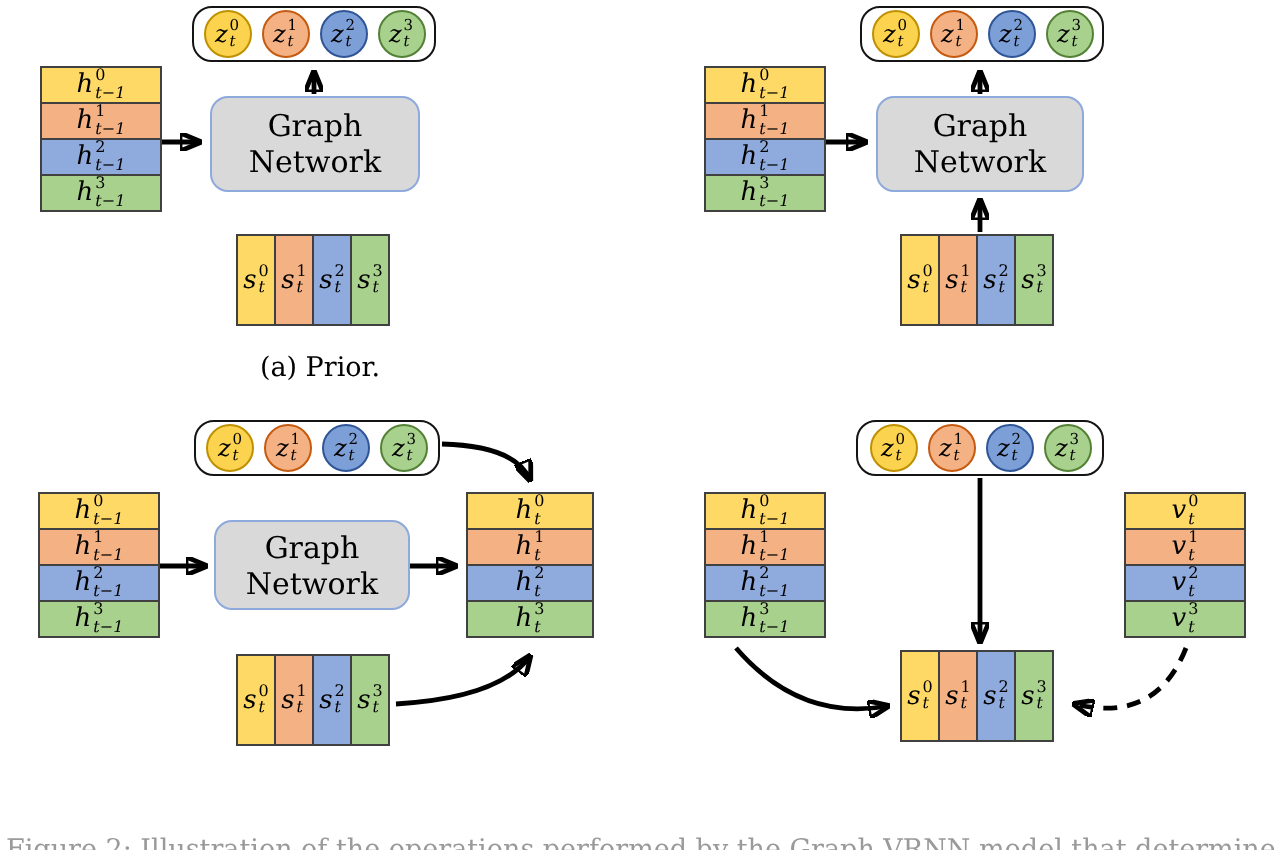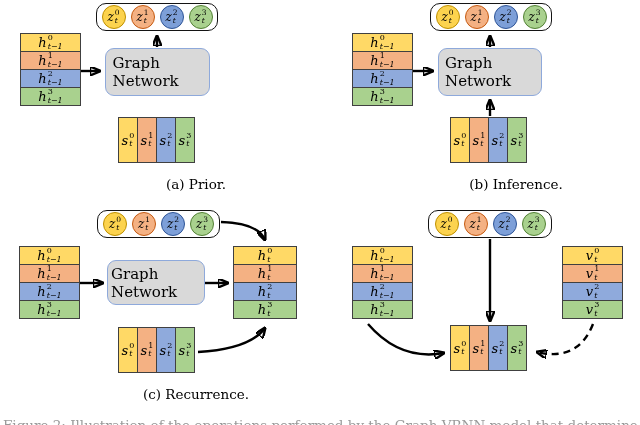--- a/index.html
+++ b/index.html
@@ -32,32 +32,32 @@
   .scol + .scol{margin-left:-1px;}
 
   .f0{background:#FFD966;}
   .f1{background:#F4B183;}
   .f2{background:#8FAADC;}
   .f3{background:#A9D18E;}
 
   
   .gnbox{position:absolute;background:#D9D9D9;border:1.6px solid #8EA9DB;border-radius:9px;
          display:flex;align-items:center;justify-content:center;box-sizing:border-box;}
-  .gn-label{display:inline-block;width:90px;text-align:left;font-size:15px;line-height:1.2;}
+  .gn-label{display:inline-block;width:90px;text-align:center;font-size:15px;line-height:1.2;}
 
   
   .math{display:inline-flex;align-items:center;font-style:italic;}
   .mb{font-size:13px;line-height:1;}
   .mv{display:inline-flex;flex-direction:column;margin-left:1px;align-items:flex-start;}
   .mp{font-size:8px;line-height:1.05;font-style:normal;}
   .ms{font-size:8px;line-height:1.05;font-style:italic;}
   .circle .mb{font-size:12px;}
   .circle .mp,.circle .ms{font-size:7.5px;}
 
-  .panel-caption{position:absolute;left:0;width:100%;text-align:center;font-size:13.5px;color:#000;margin-left:36px;}
+  .panel-caption{position:absolute;left:0;width:100%;text-align:center;font-size:13.5px;color:#000;}
   .figcaption{position:absolute;left:3px;top:417px;width:634px;font-size:13.5px;color:#9a9a9a;
               white-space:nowrap;overflow:hidden;}
 </style>
 </head>
 <body>
 
 <div class="canvas">
 
   <div class="panel" style="left:0;top:0;width:320px;height:196px;">
     <svg class="arrows" width="320" height="196">
@@ -310,21 +310,20 @@
       <div class="scol f3">
           <span class="math">
             <span class="mb">s</span>
             <span class="mv">
               <span class="mp">3</span>
               <span class="ms">t</span>
             </span>
           </span>
         </div>
     </div>
-    <div class="panel-caption" style="top:176px;">(b) Inference.</div>
   </div>
 
   <div class="panel" style="left:0;top:196px;width:320px;height:229px;">
     <svg class="arrows" width="320" height="229">
       <defs>
         <marker id="ah-c" markerUnits="userSpaceOnUse" markerWidth="11" markerHeight="9" refX="10" refY="4.5" orient="auto">
           <path d="M0,0 L11,4.5 L0,9 Z" fill="#000" stroke="none"></path>
         </marker>
       </defs>
       <path d="M80,87 L103,87" marker-end="url(#ah-c)"></path>
@@ -480,21 +479,20 @@
       <div class="scol f3">
           <span class="math">
             <span class="mb">s</span>
             <span class="mv">
               <span class="mp">3</span>
               <span class="ms">t</span>
             </span>
           </span>
         </div>
     </div>
-    <div class="panel-caption" style="top:190px;">(c) Recurrence.</div>
   </div>
 
   <div class="panel" style="left:320px;top:196px;width:320px;height:229px;">
     <svg class="arrows" width="320" height="229">
       <defs>
         <marker id="ah-d" markerUnits="userSpaceOnUse" markerWidth="11" markerHeight="9" refX="10" refY="4.5" orient="auto">
           <path d="M0,0 L11,4.5 L0,9 Z" fill="#000" stroke="none"></path>
         </marker>
       </defs>
       <path d="M170,43 L170,125" marker-end="url(#ah-d)"></path>

